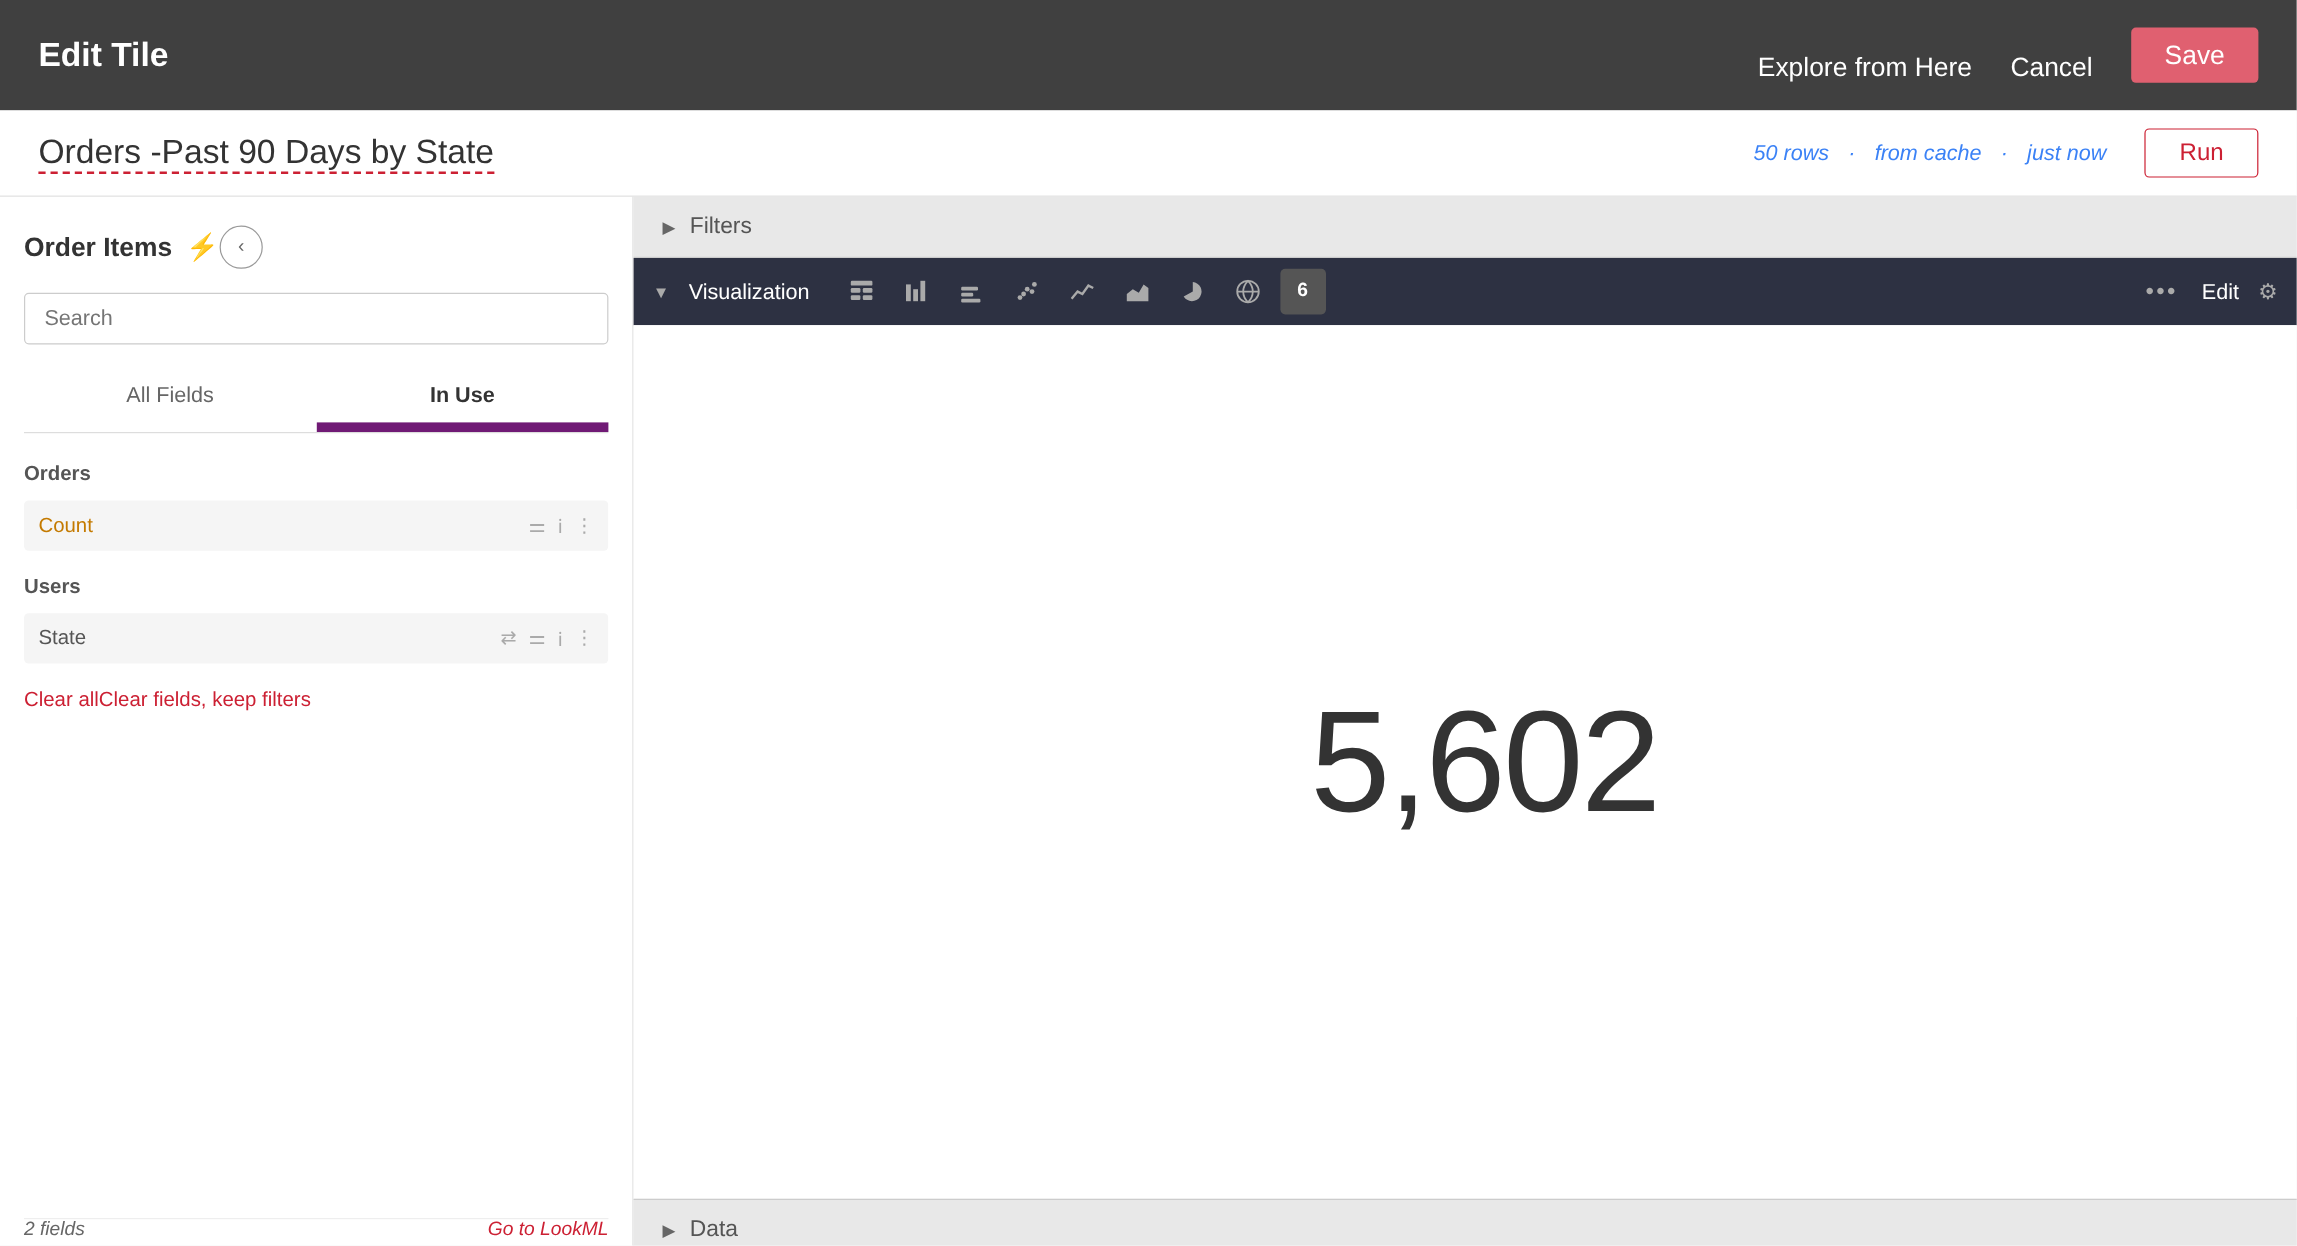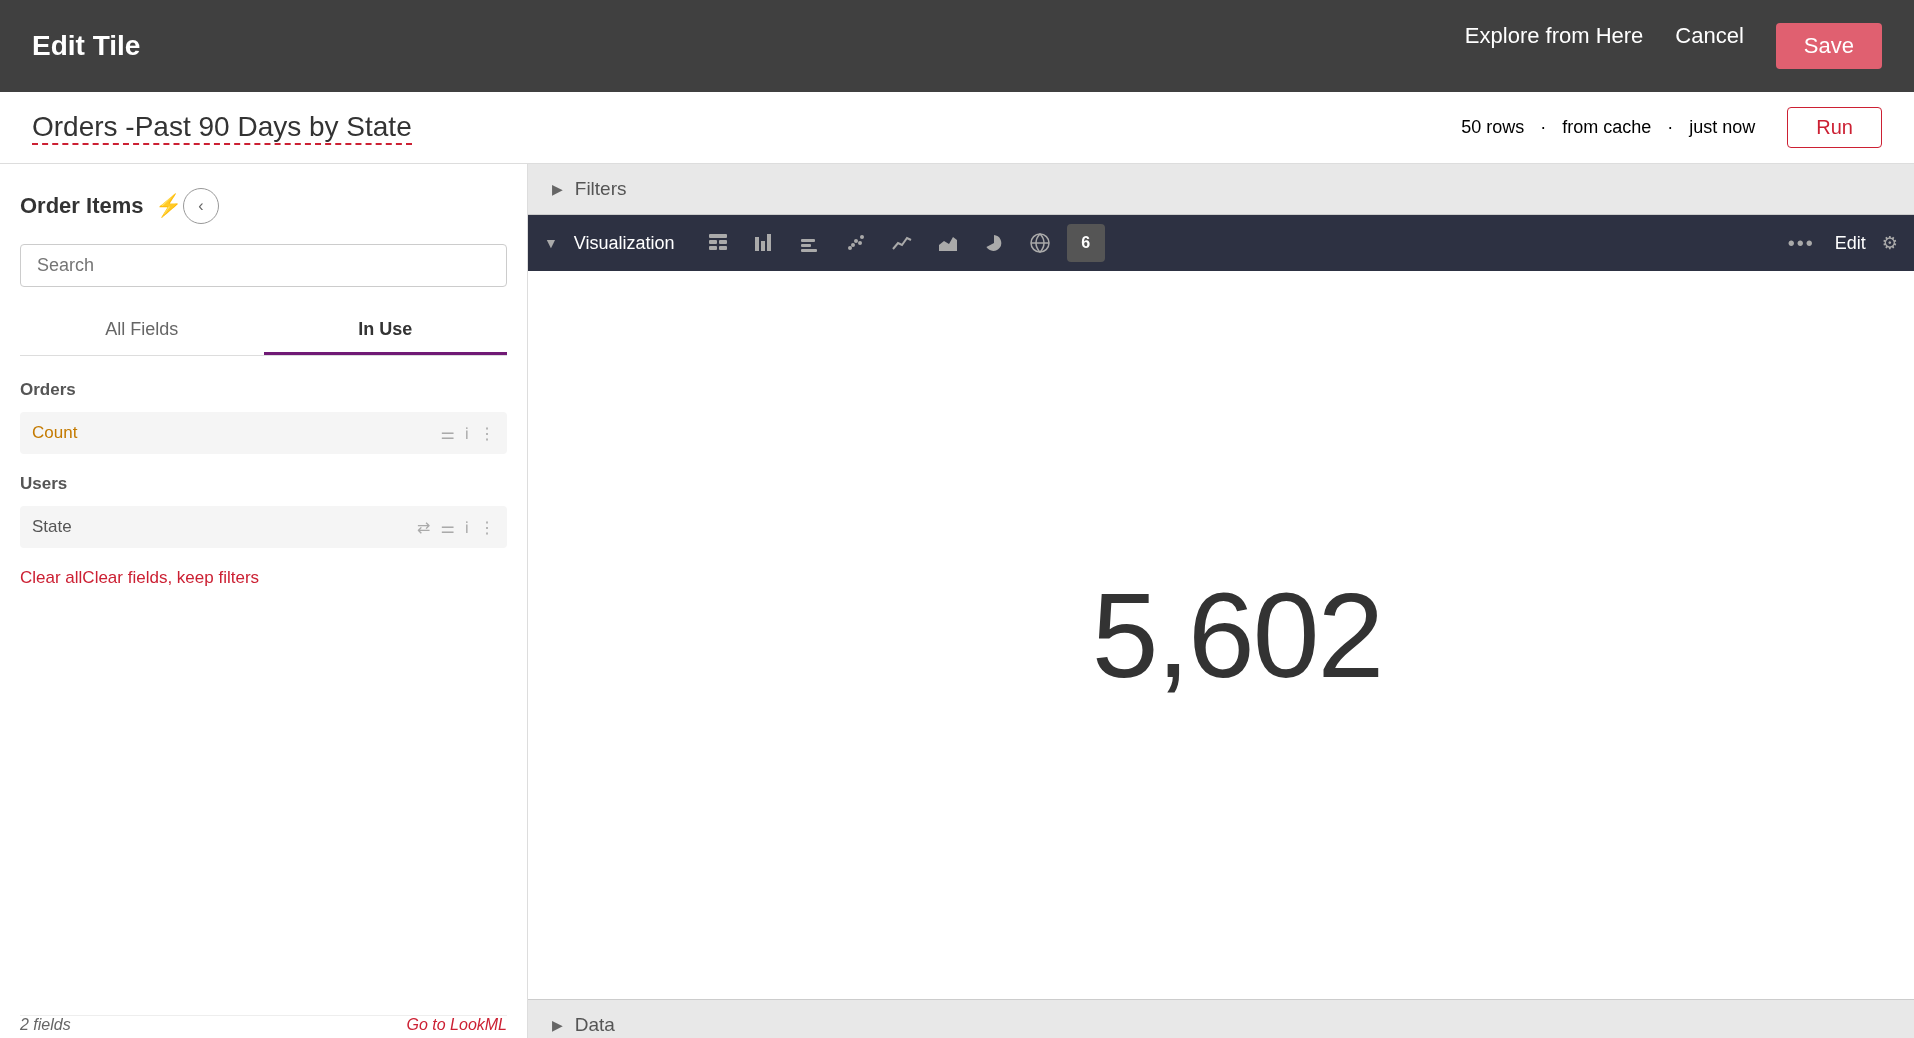--- a/index.html
+++ b/index.html
@@ -14,21 +14,21 @@
       padding: 0 32px;
       justify-content: space-between;
     }
     .header-title {
       color: white;
       font-size: 28px;
       font-weight: 600;
     }
     .header-actions {
       display: flex;
-      align-items: flex-start;
+      align-items: flex-end;
       gap: 32px;
     }
     .header-link {
       color: white;
       font-size: 22px;
       cursor: pointer;
       background: none;
       border: none;
       font-family: inherit;
     }
@@ -59,21 +59,21 @@
       color: #333;
       border-bottom: 2px dashed #cc2033;
     }
     .query-meta {
       display: flex;
       align-items: center;
       gap: 16px;
       color: #666;
       font-size: 18px;
     }
-    .query-meta span { color: #000000; }
+    .query-meta span { color: #3b82f6; font-style: italic; }
     .run-btn {
       background: white;
       color: #cc2033;
       border: 1.5px solid #cc2033;
       padding: 8px 28px;
       font-size: 20px;
       border-radius: 4px;
       cursor: pointer;
       font-family: inherit;
       margin-left: 16px;
@@ -145,21 +145,21 @@
       text-align: center;
       padding: 12px 0;
       font-size: 18px;
       cursor: pointer;
       color: #666;
       border-bottom: 3px solid transparent;
     }
     .tab.active {
       color: #333;
       font-weight: 600;
-      border-bottom: 3px solid #701a75;
+      border-bottom: 8px solid #701a75;
       text-align: center;
     }
 
     
     .fields-section {
       flex: 1;
       overflow-y: auto;
     }
     .section-label {
       font-size: 17px;

